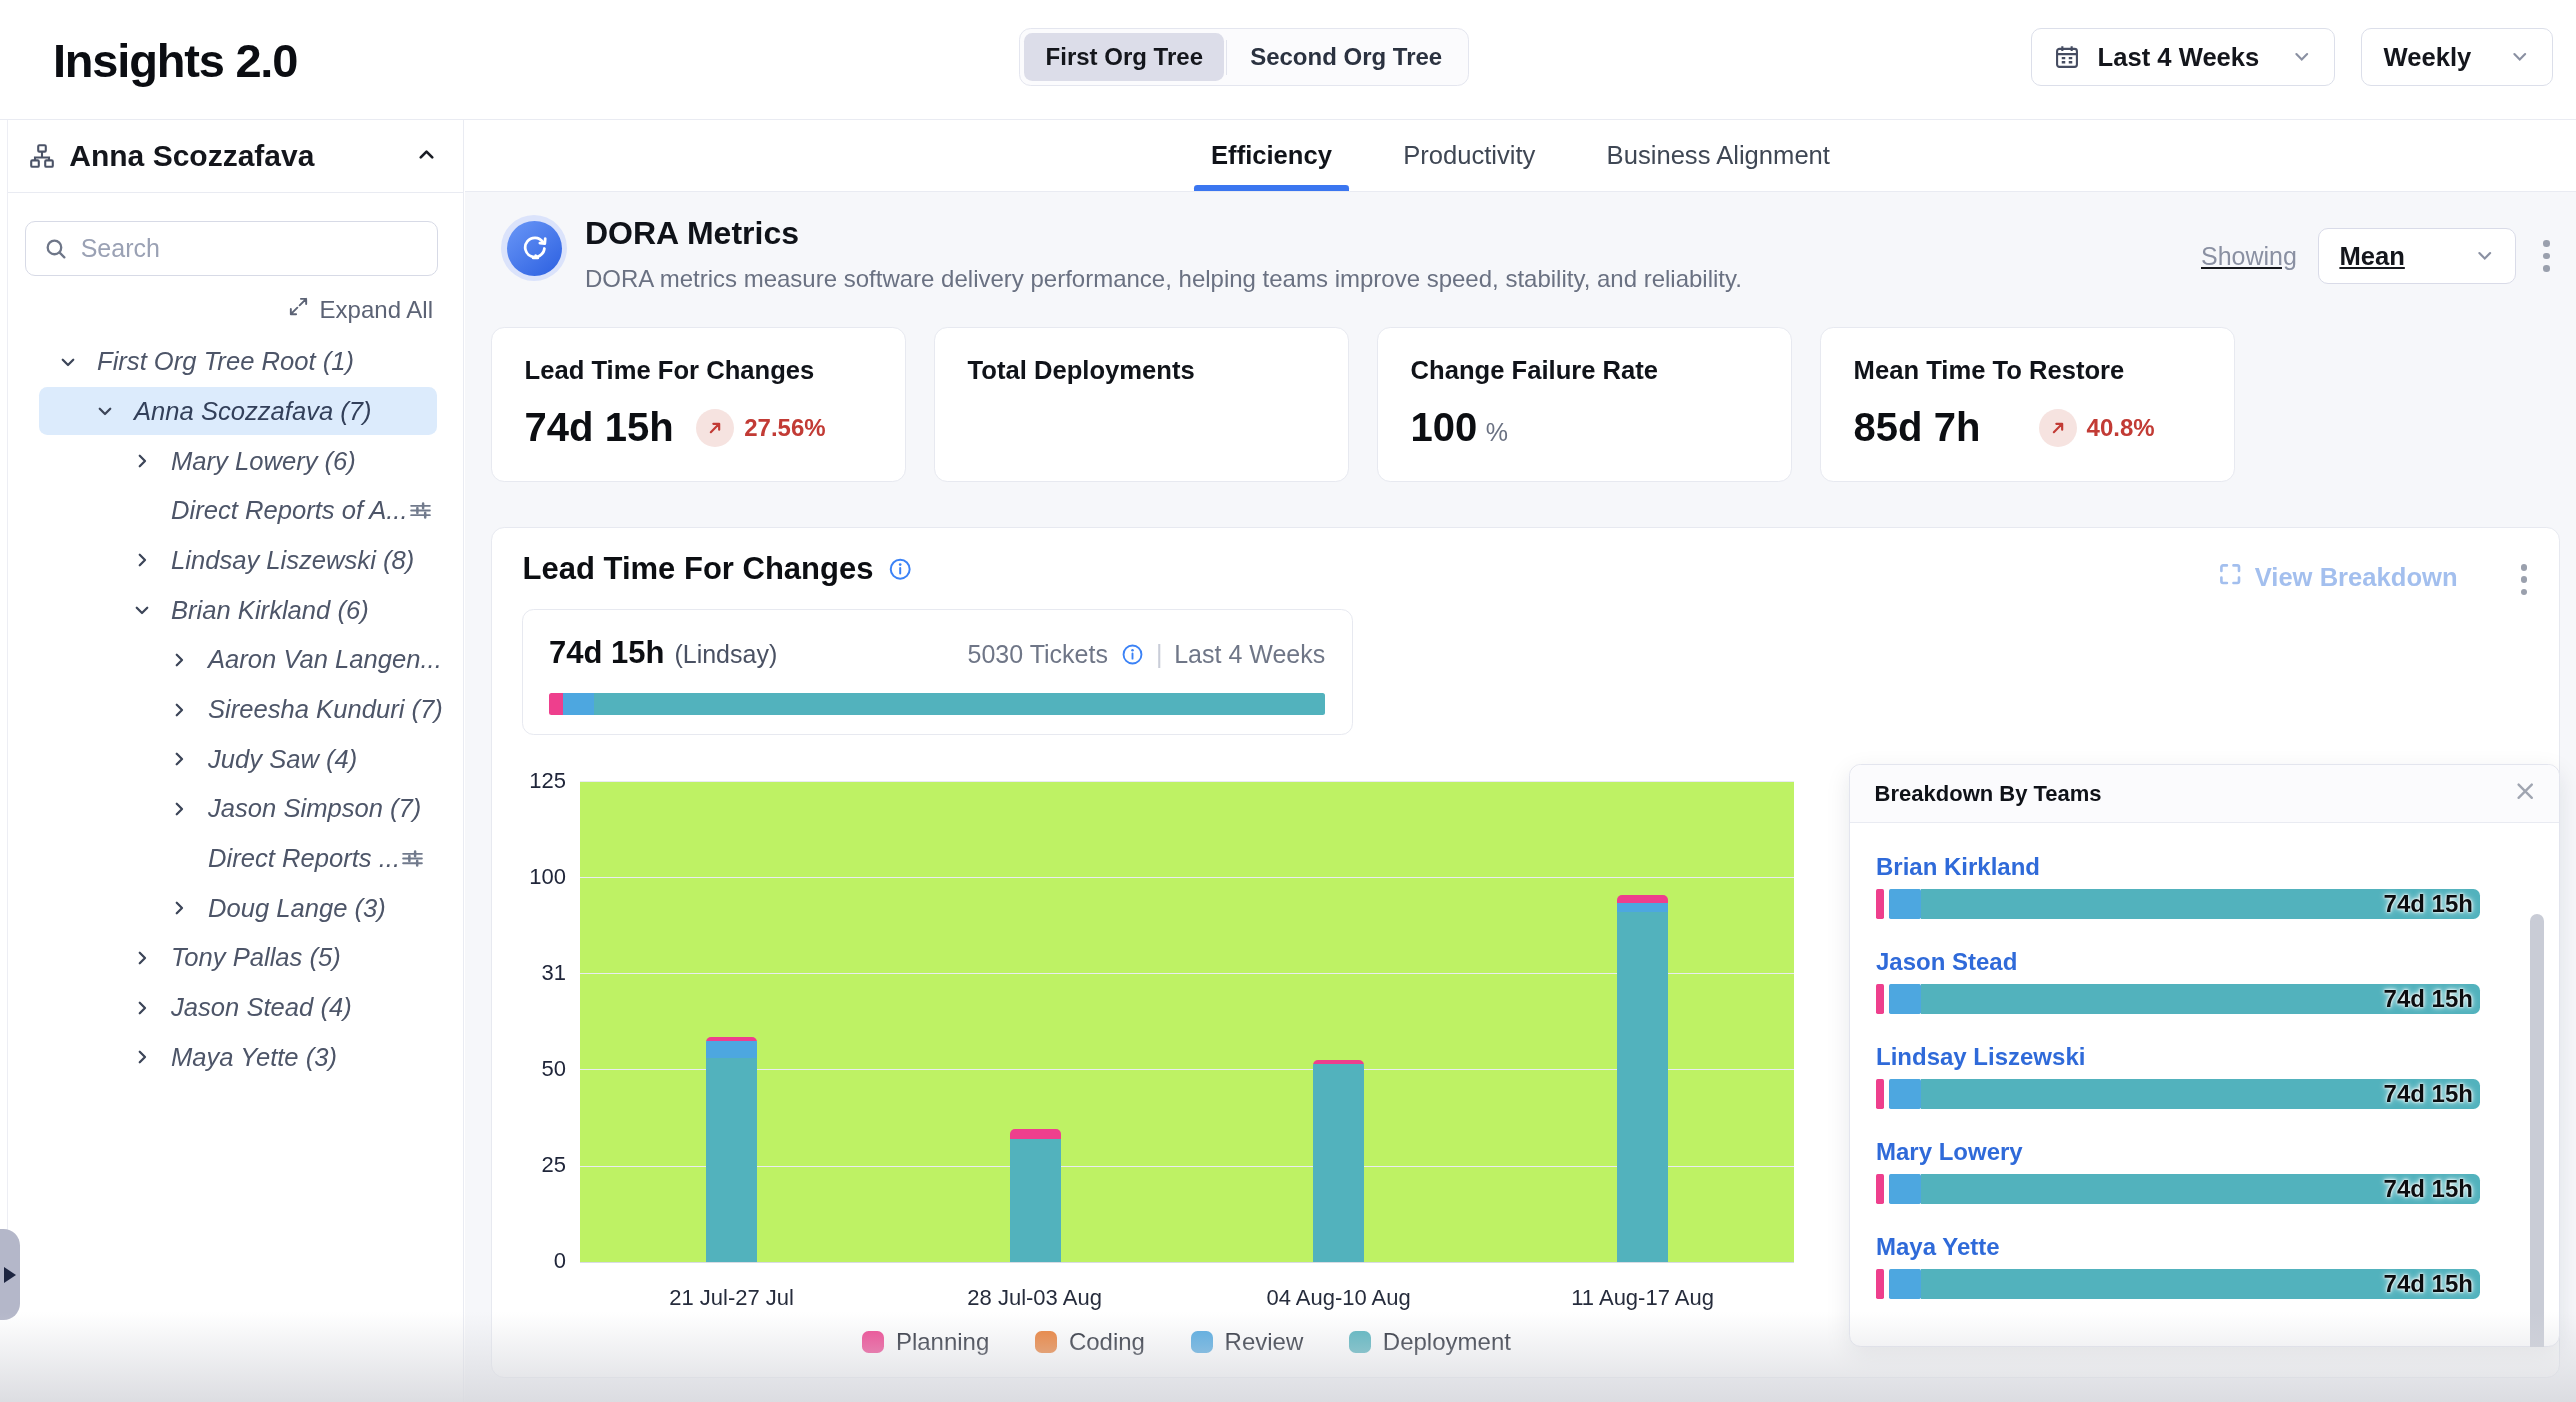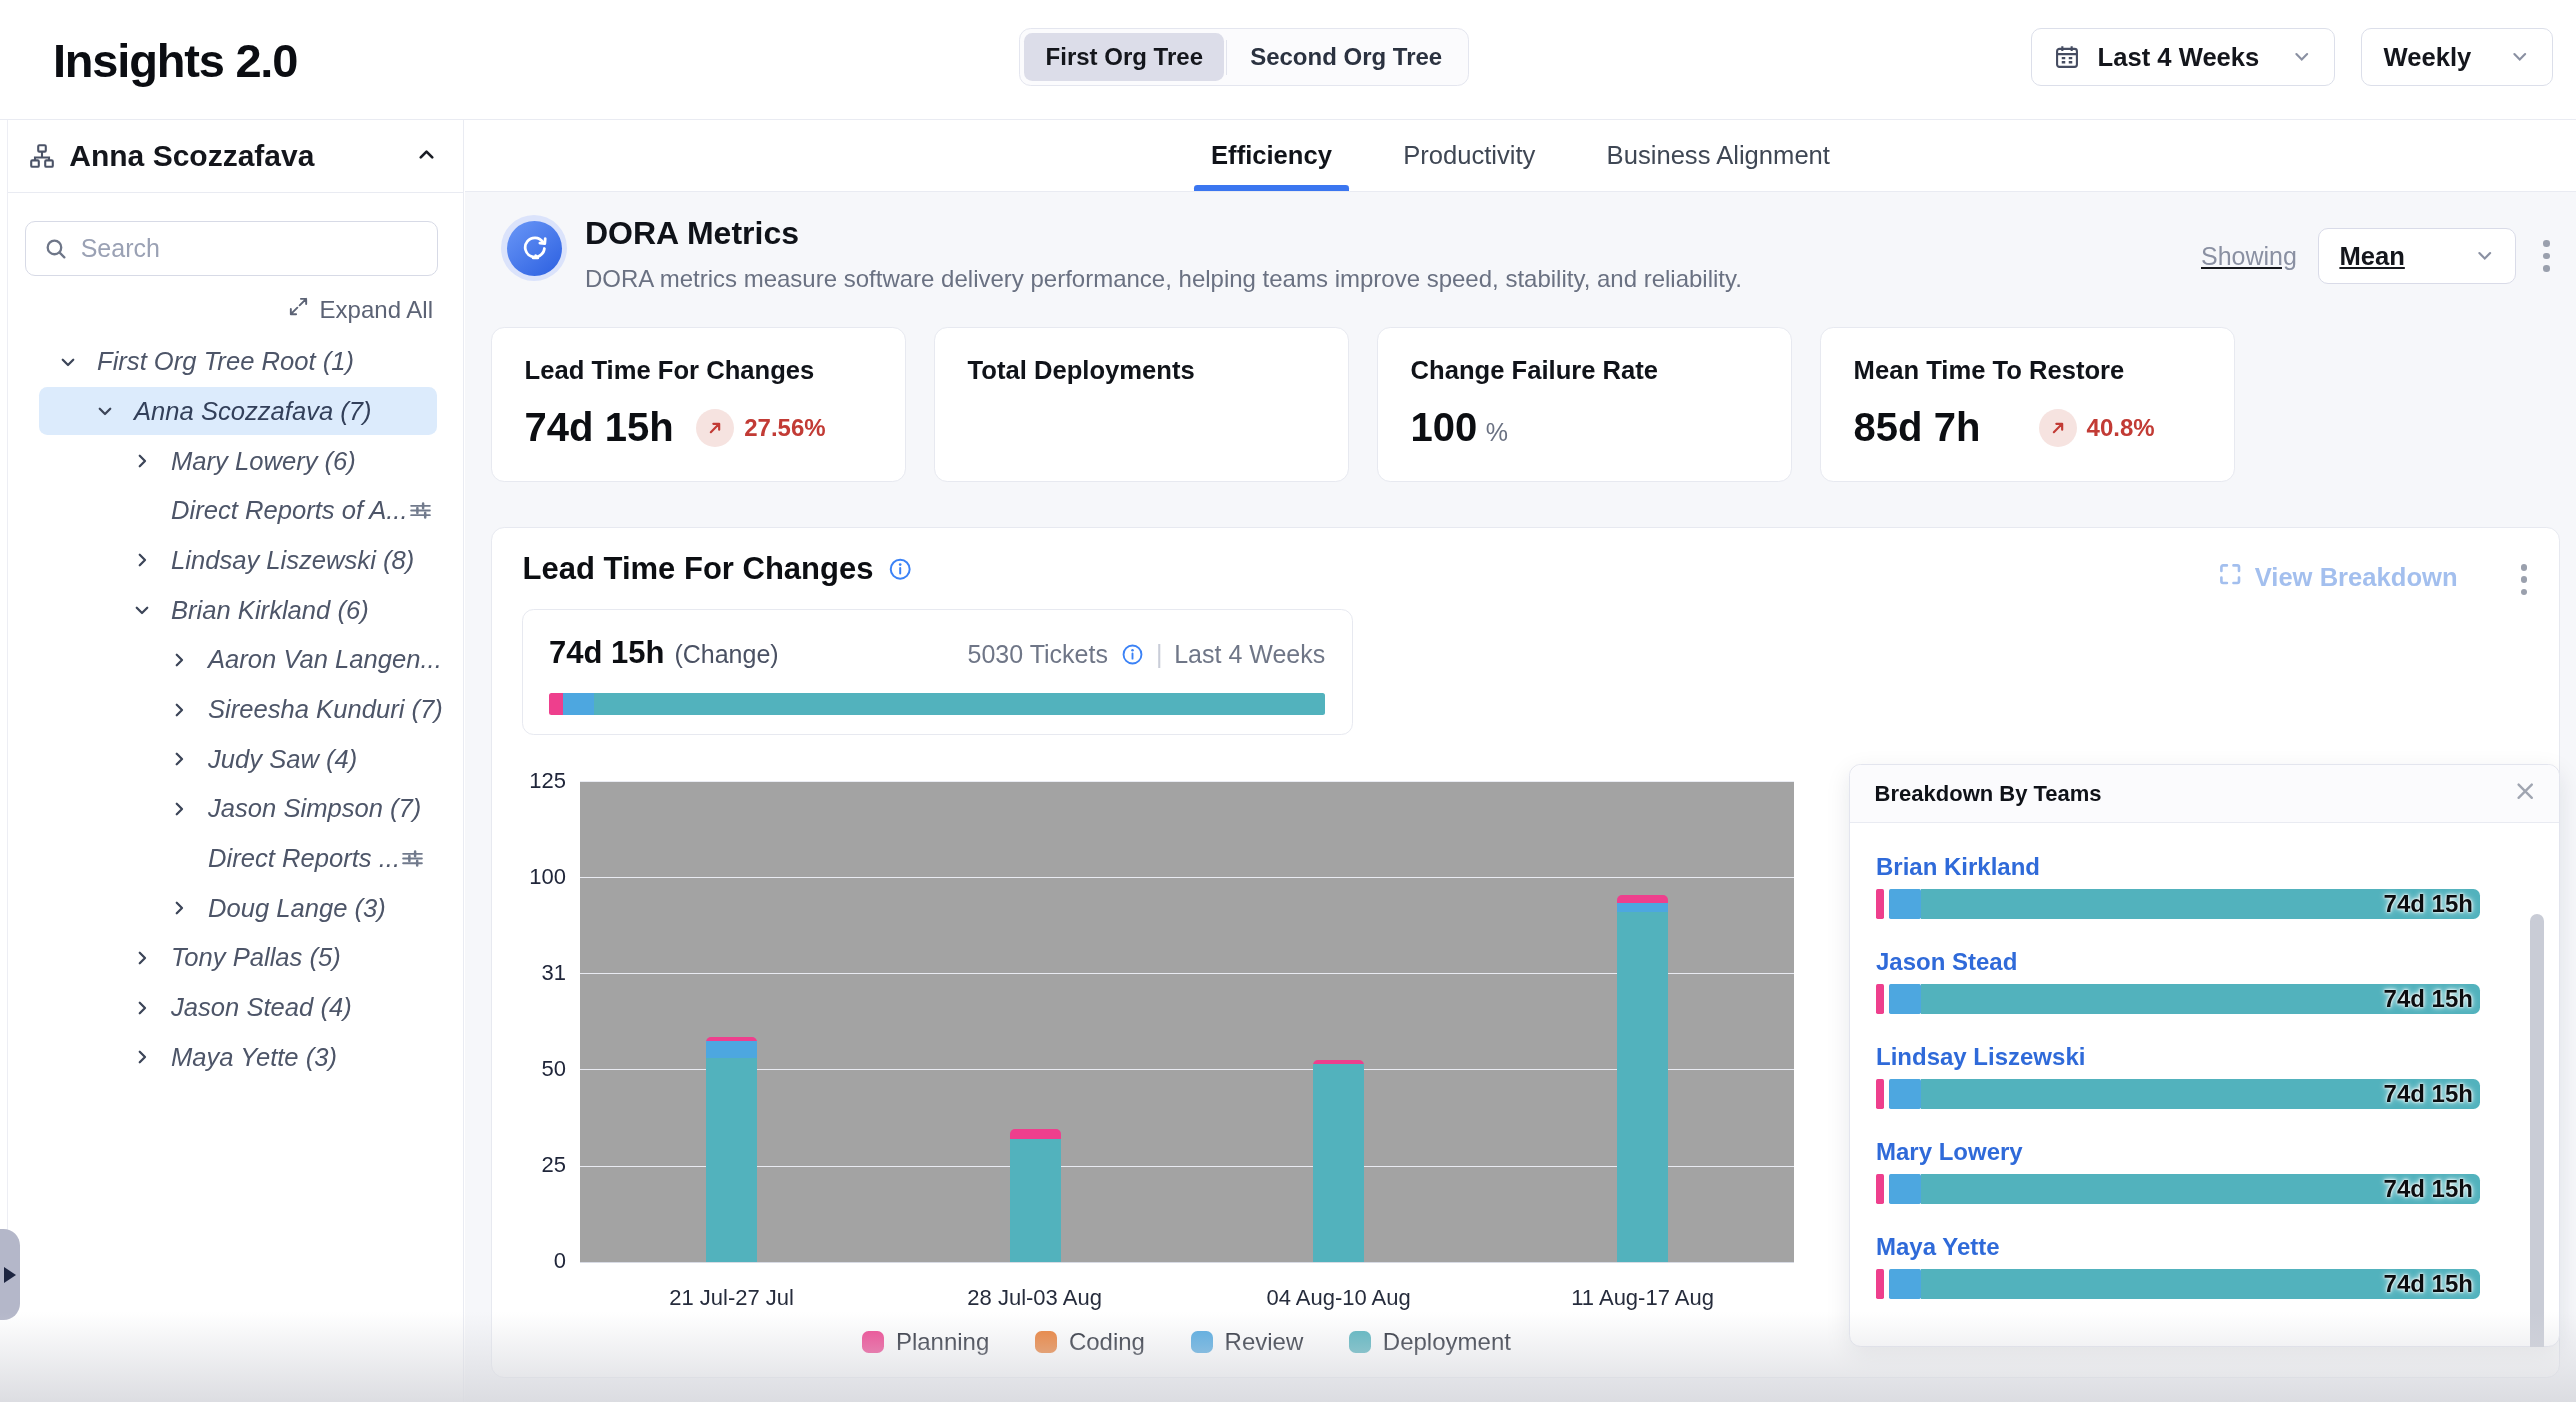--- a/index.html
+++ b/index.html
@@ -113,21 +113,21 @@
     border: 0.8px solid #e7e9f0; border-radius: 11.6px; background: #fff; }
   .avg-line { position: absolute; left: 26.4px; right: 26.4px; top: 25px; display: flex; align-items: baseline; }
   .avg-value { font-size: 31px; font-weight: 800; color: #0c0e12; }
   .avg-cap { font-size: 25px; color: #4a5163; margin-left: 10px; }
   .avg-right { margin-left: auto; display: flex; align-items: center; gap: 11.6px; font-size: 25px; color: #6f7687; }
   .avg-right .pipe { color: #c9cdd8; }
   .avg-bar { position: absolute; left: 26.4px; right: 26.4px; top: 83px; height: 21.5px; display: flex;
     border-radius: 2.5px; overflow: hidden; }
   .avg-bar div { height: 100%; }
   
-  .plot { position: absolute; left: 88px; top: 253px; width: 1214px; height: 481px; background: #a3a3a3; }
+  .plot { position: absolute; left: 88px; top: 253px; width: 1214px; height: 481px; background: #bef264; }
   .gridline { position: absolute; left: 0; right: 0; height: 0.8px; background: #e9ebf2; }
   .gridline.zero { background: #d8dbe4; }
   .ytick { position: absolute; width: 66px; text-align: right; font-size: 22px; color: #20263a; }
   .bar-stack { position: absolute; bottom: 0; width: 51px; display: flex; flex-direction: column;
     border-radius: 5px 5px 0 0; overflow: hidden; }
   .xlabel { position: absolute; top: 100%; margin-top: 23px; transform: translateX(-50%);
     font-size: 22px; color: #262c3c; white-space: nowrap; }
   .legend { position: absolute; left: 88px; top: 800px; width: 1214px; display: flex;
     justify-content: center; gap: 46px; align-items: center; }
   .legend-item { display: flex; align-items: center; gap: 11.6px; font-size: 24px; color: #1f2430; }
@@ -462,21 +462,21 @@
       </button>
       <button class="kebab lead-kebab">
           <i></i>
           <i></i>
           <i></i>
         </button>
 
       <div class="avg-box">
         <div class="avg-line">
           <span class="avg-value">74d 15h</span>
-          <span class="avg-cap">(Change)</span>
+          <span class="avg-cap">(Lindsay)</span>
           <span class="avg-right">
             <span>5030 Tickets</span>
             <span class="info-ico">
               <svg width="25" height="25" viewBox="0 0 24 24" fill="none" stroke="#3b82f6" stroke-width="1.8">
                   <circle cx="12" cy="12" r="8.6"></circle>
                   <path d="M12 11v5" stroke-linecap="round"></path>
                   <circle cx="12" cy="7.8" r="1.2" fill="#3b82f6" stroke="none"></circle>
                 </svg>
             </span>
             <span class="pipe">|</span>

